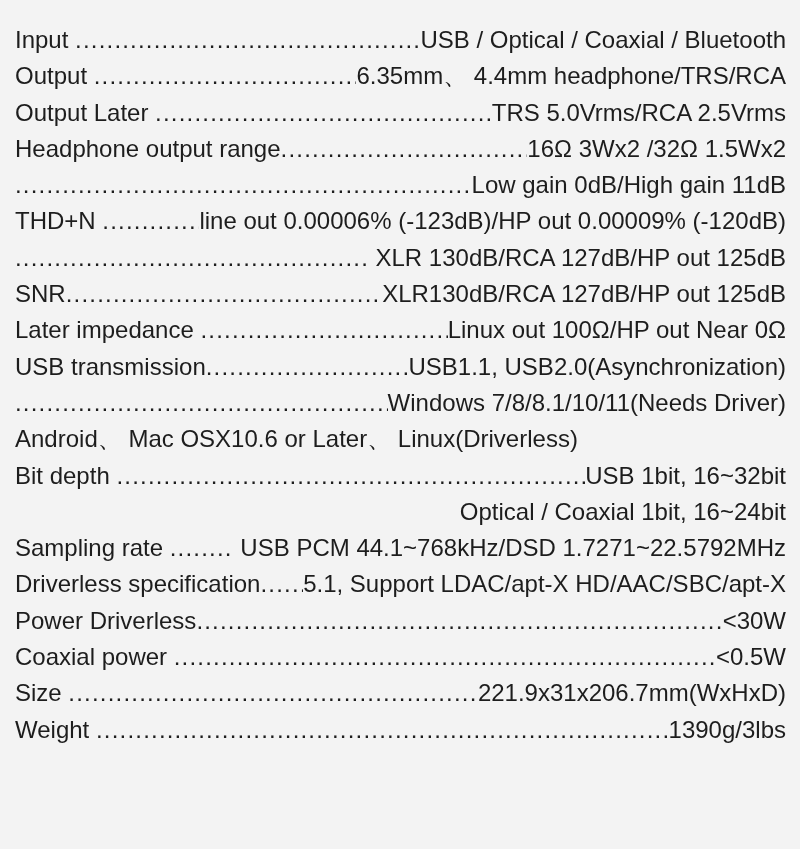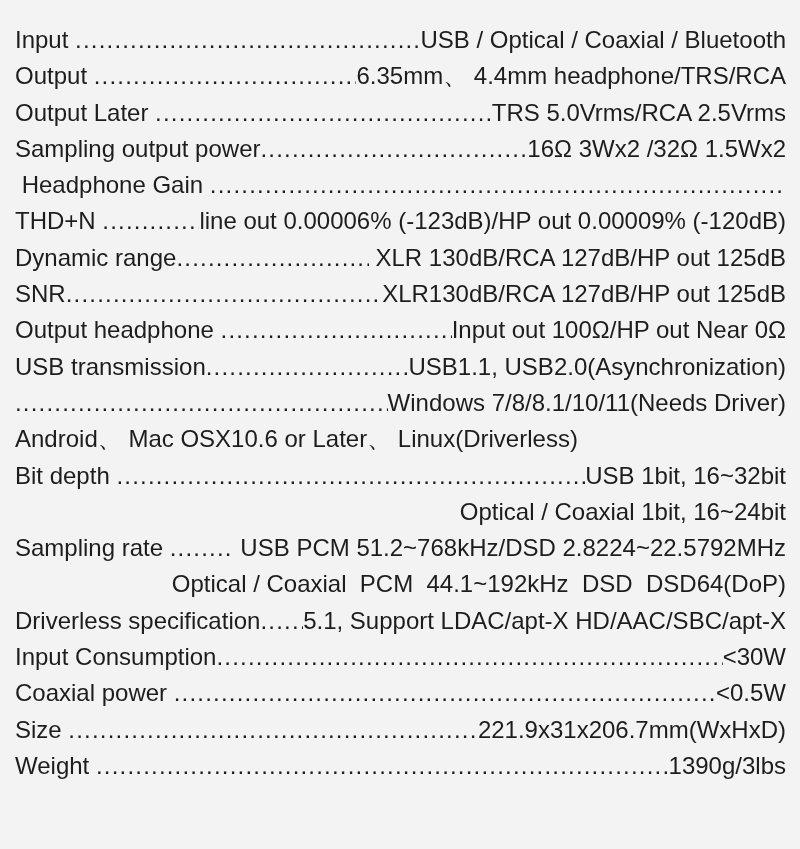--- a/index.html
+++ b/index.html
@@ -64,52 +64,51 @@
     <span class="value">6.35mm、 4.4mm headphone/TRS/RCA</span>
   </div>
 
   <div class="row">
     <span class="label">Output Later </span>
     <span class="dots" aria-hidden="true">................................................................................................................................................................................................................................................................................................................................................................................................................</span>
     <span class="value">TRS 5.0Vrms/RCA 2.5Vrms</span>
   </div>
 
   <div class="row">
-    <span class="label">Sampling output power</span>
+    <span class="label">Headphone output range</span>
     <span class="dots" aria-hidden="true">................................................................................................................................................................................................................................................................................................................................................................................................................</span>
     <span class="value">16Ω 3Wx2 /32Ω 1.5Wx2</span>
   </div>
 
   <div class="row">
-    <span class="label"> Headphone Gain </span>
     <span class="dots" aria-hidden="true">................................................................................................................................................................................................................................................................................................................................................................................................................</span>
+    <span class="value">Low gain 0dB/High gain 11dB</span>
   </div>
 
   <div class="row">
     <span class="label">THD+N </span>
     <span class="dots" aria-hidden="true">................................................................................................................................................................................................................................................................................................................................................................................................................</span>
     <span class="value">line out 0.00006% (-123dB)/HP out 0.00009% (-120dB)</span>
   </div>
 
   <div class="row">
-    <span class="label">Dynamic range</span>
     <span class="dots" aria-hidden="true">................................................................................................................................................................................................................................................................................................................................................................................................................</span>
     <span class="value"> XLR 130dB/RCA 127dB/HP out 125dB</span>
   </div>
 
   <div class="row">
     <span class="label">SNR</span>
     <span class="dots" aria-hidden="true">................................................................................................................................................................................................................................................................................................................................................................................................................</span>
     <span class="value">XLR130dB/RCA 127dB/HP out 125dB</span>
   </div>
 
   <div class="row">
-    <span class="label">Output headphone </span>
+    <span class="label">Later impedance </span>
     <span class="dots" aria-hidden="true">................................................................................................................................................................................................................................................................................................................................................................................................................</span>
-    <span class="value">Input out 100Ω/HP out Near 0Ω</span>
+    <span class="value">Linux out 100Ω/HP out Near 0Ω</span>
   </div>
 
   <div class="row">
     <span class="label">USB transmission</span>
     <span class="dots" aria-hidden="true">................................................................................................................................................................................................................................................................................................................................................................................................................</span>
     <span class="value">USB1.1, USB2.0(Asynchronization)</span>
   </div>
 
   <div class="row">
     <span class="dots" aria-hidden="true">................................................................................................................................................................................................................................................................................................................................................................................................................</span>
@@ -130,37 +129,32 @@
 
   <div class="row no-dots">
     <span class="label"></span>
     
     <span class="value">Optical / Coaxial 1bit, 16~24bit</span>
   </div>
 
   <div class="row">
     <span class="label">Sampling rate </span>
     <span class="dots" aria-hidden="true">................................................................................................................................................................................................................................................................................................................................................................................................................</span>
-    <span class="value"> USB PCM 51.2~768kHz/DSD 2.8224~22.5792MHz</span>
+    <span class="value"> USB PCM 44.1~768kHz/DSD 1.7271~22.5792MHz</span>
   </div>
 
-  <div class="row no-dots">
-    <span class="label"></span>
-    
-    <span class="value">Optical / Coaxial  PCM  44.1~192kHz  DSD  DSD64(DoP)</span>
-  </div>
 
   <div class="row">
     <span class="label">Driverless specification</span>
     <span class="dots" aria-hidden="true">................................................................................................................................................................................................................................................................................................................................................................................................................</span>
     <span class="value">5.1, Support LDAC/apt-X HD/AAC/SBC/apt-X</span>
   </div>
 
   <div class="row">
-    <span class="label">Input Consumption</span>
+    <span class="label">Power Driverless</span>
     <span class="dots" aria-hidden="true">................................................................................................................................................................................................................................................................................................................................................................................................................</span>
     <span class="value">&lt;30W</span>
   </div>
 
   <div class="row">
     <span class="label">Coaxial power </span>
     <span class="dots" aria-hidden="true">................................................................................................................................................................................................................................................................................................................................................................................................................</span>
     <span class="value">&lt;0.5W</span>
   </div>
 

